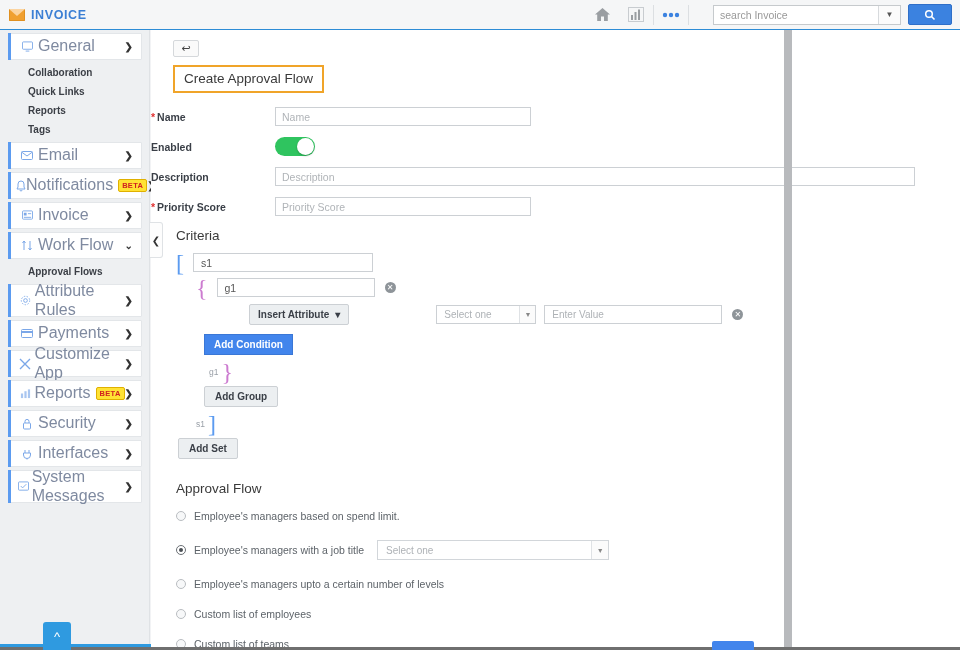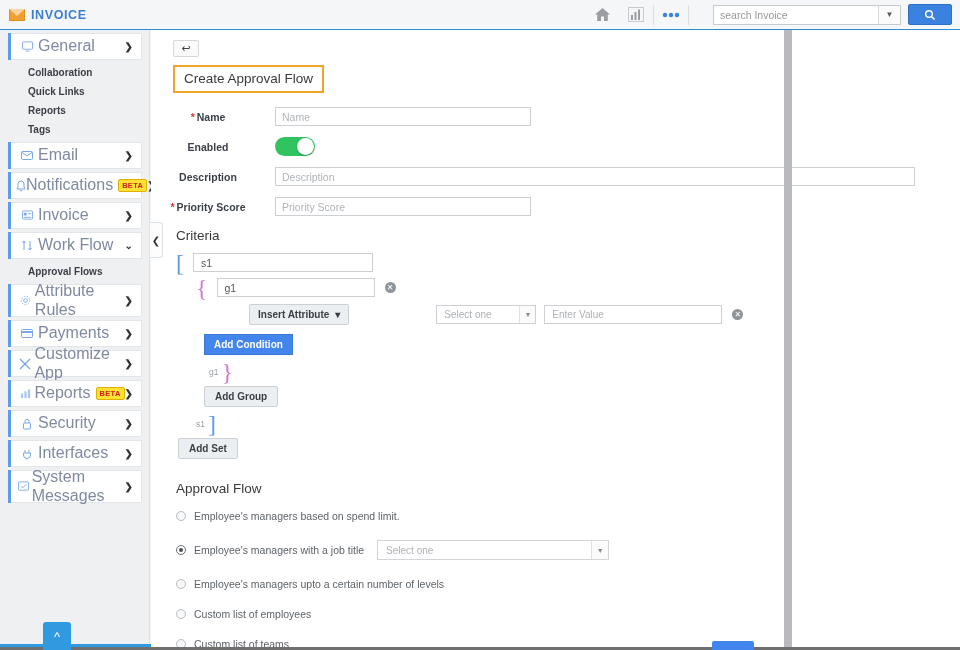--- a/index.html
+++ b/index.html
@@ -122,21 +122,21 @@
     font-size: 11px; color: #444; cursor: pointer;
   }
   .page-title {
     margin: 8px 0 0 22px; display: inline-block;
     border: 2px solid #f0a429; padding: 4px 9px 5px 9px;
     font-size: 13.5px; color: #3a3a3a; background: #fff;
   }
   .form { margin-top: 14px; }
   .frow { display: flex; align-items: center; margin-bottom: 11px; }
   .flabel {
-    width: 124px; text-align: center; padding-right: 10px;
+    width: 124px; text-align: left; padding-right: 10px;
     font-size: 10.5px; font-weight: bold; color: #3a3f47;
   }
   .req { color: #e03030; font-weight: bold; margin-right: 2px; }
   .finput {
     height: 19px; border: 1px solid #ccd0d4; background: #fff;
     font-size: 10.5px; color: #555; padding-left: 6px; outline: none;
     font-family: "Liberation Sans", sans-serif;
   }
   .finput::placeholder { color: #b0b4b8; }
   .w-name { width: 256px; }

